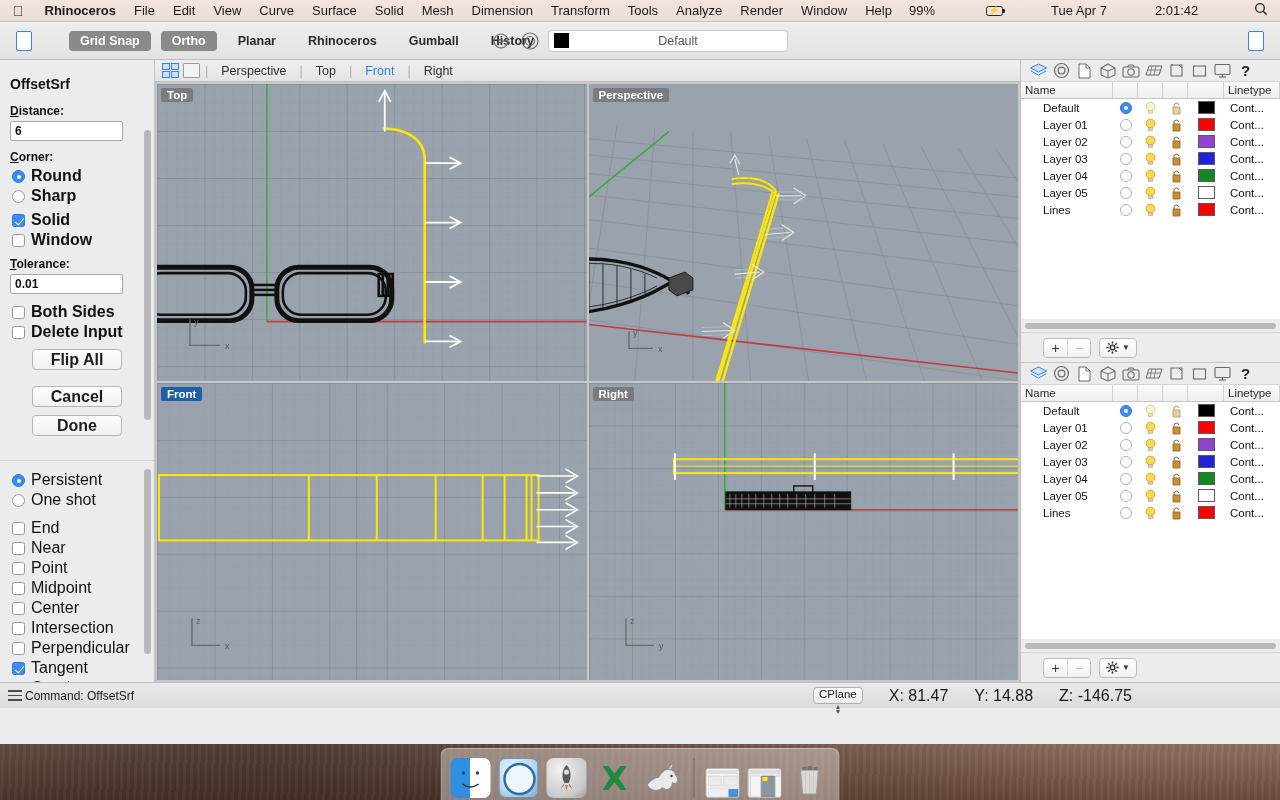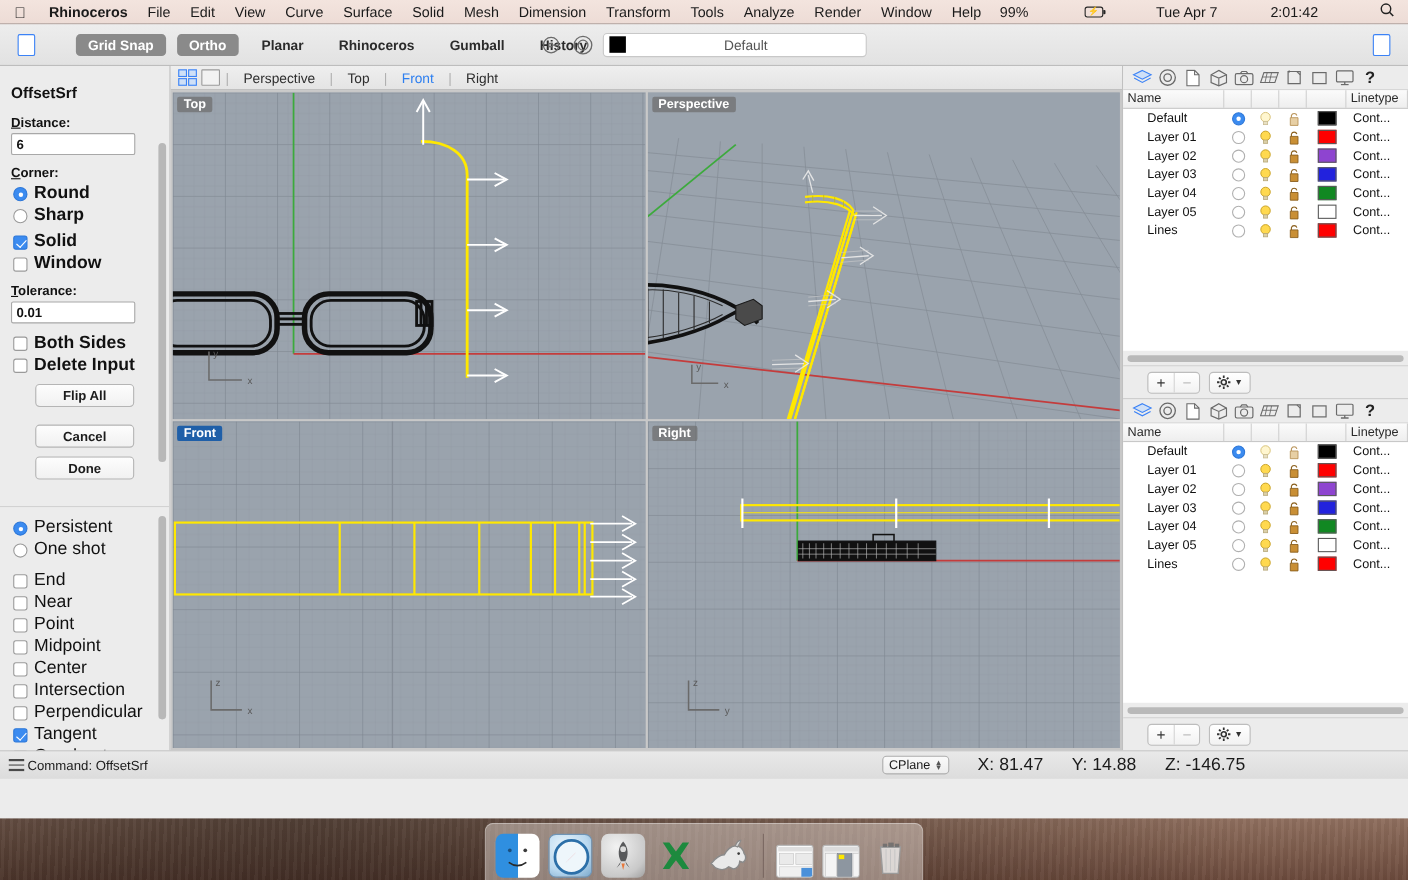--- a/index.html
+++ b/index.html
@@ -121,21 +121,21 @@
   .cbox{
     width:13px;height:13px;border-radius:2.5px;border:1px solid #9a9a9a;background:#fff;flex:none;
   }
   .cbox.on{ background:#3b8bf0;border-color:#2f78d8; position:relative;}
   .cbox.on::after{
     content:""; position:absolute; left:4px; top:1px; width:4px;height:8px;
     border:solid #fff; border-width:0 1.7px 1.7px 0; transform:rotate(42deg);
   }
   .btn{
     width:90px;height:21px;background:linear-gradient(to bottom,#fdfdfd,#f1f1f1);
-    border:1px solid #b5b5b5;border-radius:4px; font-size:12px;color:#1c1c1c;
+    border:1px solid #b5b5b5;border-radius:4px; font-size:16px;color:#1c1c1c;
     display:flex;align-items:center;justify-content:center; margin:0 auto;
   }
   .scroller{
     position:absolute; right:3px; top:14px; width:7px; border-radius:4px; background:#b8b8b8;
   }
 
   
   .viewwrap{ flex:1; display:flex; flex-direction:column; background:#d9d9d9; }
   .vtabs{
     height:22px; background:linear-gradient(to bottom,#efefef,#e4e4e4);
@@ -206,21 +206,21 @@
   
   .statusbar{
     height:26px; background:linear-gradient(to bottom,#e9e9e9,#dcdcdc);
     border-top:1px solid #bfbfbf; display:flex; align-items:center;
     font-size:12px; color:#1a1a1a; padding:0 8px;
   }
   .hamb{ width:14px;height:11px; display:flex;flex-direction:column;justify-content:space-between;margin-right:3px;}
   .hamb i{ height:1.6px;background:#4a4a4a;display:block;}
   .cplane{
     display:flex;align-items:center;gap:4px; border:1px solid #b0b0b0;border-radius:4px;
-    background:linear-gradient(to bottom,#fafafa,#ececec); height:17px;padding:0 5px;font-size:11.5px;
+    background:linear-gradient(to bottom,#fafafa,#ececec); height:17px;padding:0 5px;font-size:11.5px;flex-direction:column;
   }
   .stepper{ display:flex;flex-direction:column;font-size:7px;line-height:5px;color:#555;}
   .coord{ margin-left:26px; font-size:16px; }
 
   
   .dock{
     position:absolute; bottom:0; left:50%; transform:translateX(-50%);
     height:52px; display:flex; align-items:flex-end; gap:8px;
     background:rgba(225,215,210,.48); border:1px solid rgba(255,255,255,.35);
     border-bottom:none; border-radius:8px 8px 0 0; padding:5px 9px 2px 9px;

